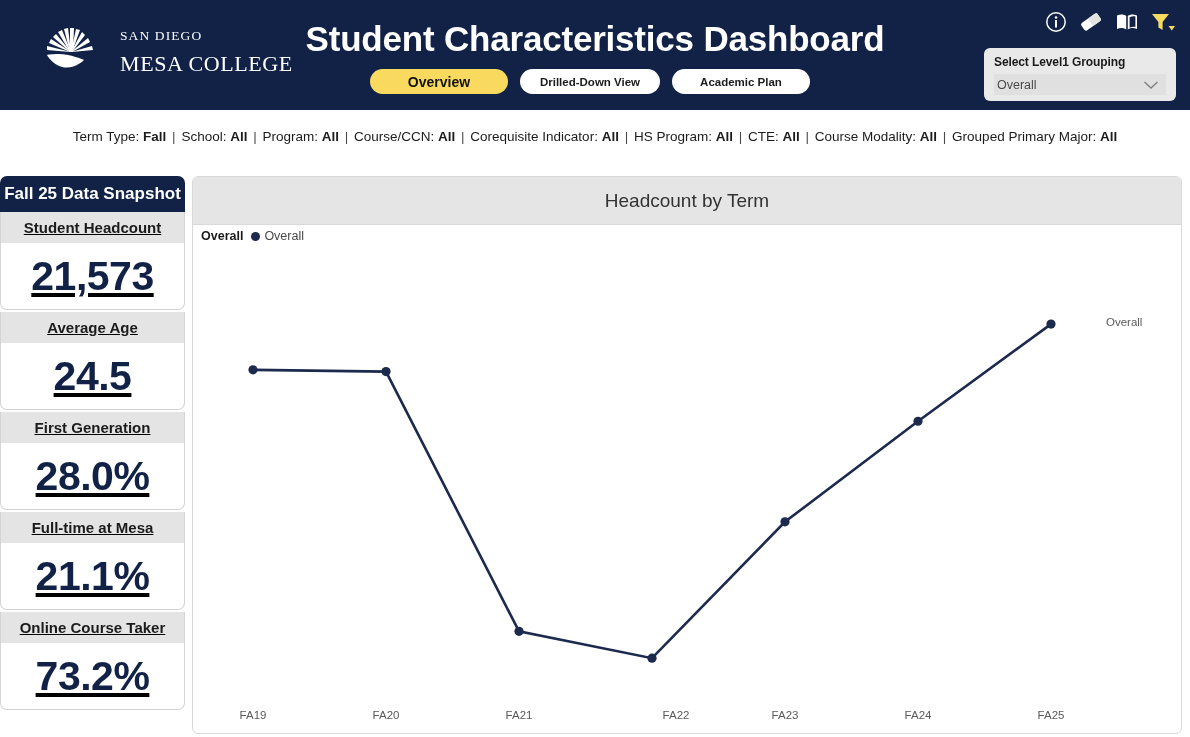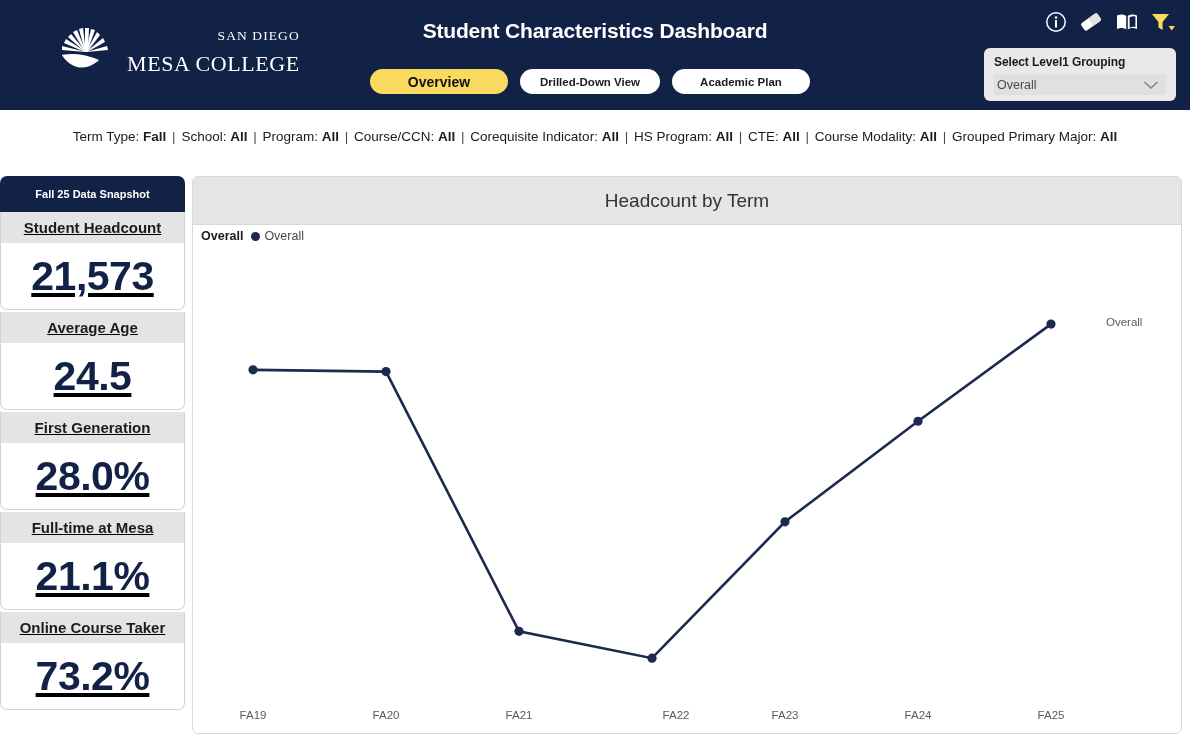--- a/index.html
+++ b/index.html
@@ -10,38 +10,38 @@
     overflow: hidden;
   }
 
   
   .header {
     position: absolute; left: 0; top: 0;
     width: 1190px; height: 110px;
     background: #122247;
   }
   .logo-wrap {
-    position: absolute; left: 59px; top: 26px;
-    display: flex; align-items: center; gap: 12px; text-align: right;
+    position: absolute; left: 44px; top: 26px;
+    display: flex; align-items: center; gap: 20px;
   }
   .logo-mark { width: 56px; height: 52px; }
   .logo-text { display: flex; flex-direction: column; line-height: 1; }
   .logo-line1 {
     font-family: "Liberation Serif", serif;
     color: #ffffff; font-size: 13.5px; letter-spacing: 1.1px;
   }
   .logo-line2 {
     font-family: "Liberation Serif", serif;
     color: #ffffff; font-size: 22px; letter-spacing: 0.6px; margin-top: 10px;
   }
 
   .dash-title {
     position: absolute; left: 0; top: 19px; width: 1190px;
     text-align: center;
-    color: #ffffff; font-size: 21px; font-weight: bold;
+    color: #ffffff; font-size: 35px; font-weight: bold;
     letter-spacing: -0.2px;
   }
 
   .tabs {
     position: absolute; left: 0; top: 69px; width: 1180px;
     display: flex; justify-content: center; gap: 12px;
   }
   .tab {
     height: 25px; border-radius: 13px;
     background: #ffffff; color: #1b1b1b;
@@ -97,21 +97,21 @@
 
   
   .kpi-rail {
     position: absolute; left: 0; top: 176px;
     width: 185px;
   }
   .kpi-snapshot {
     height: 36px; background: #122247;
     border-radius: 7px 7px 0 0;
     display: flex; align-items: center; justify-content: center;
-    color: #ffffff; font-size: 11px; font-weight: bold;
+    color: #ffffff; font-size: 17px; font-weight: bold;
   }
   .kpi-card {
     background: #ffffff;
     border: 1px solid #d4d4d4;
     border-top: none;
     border-radius: 0 0 7px 7px;
     overflow: hidden;
     margin-bottom: 2px;
     text-decoration: underline;
   }

